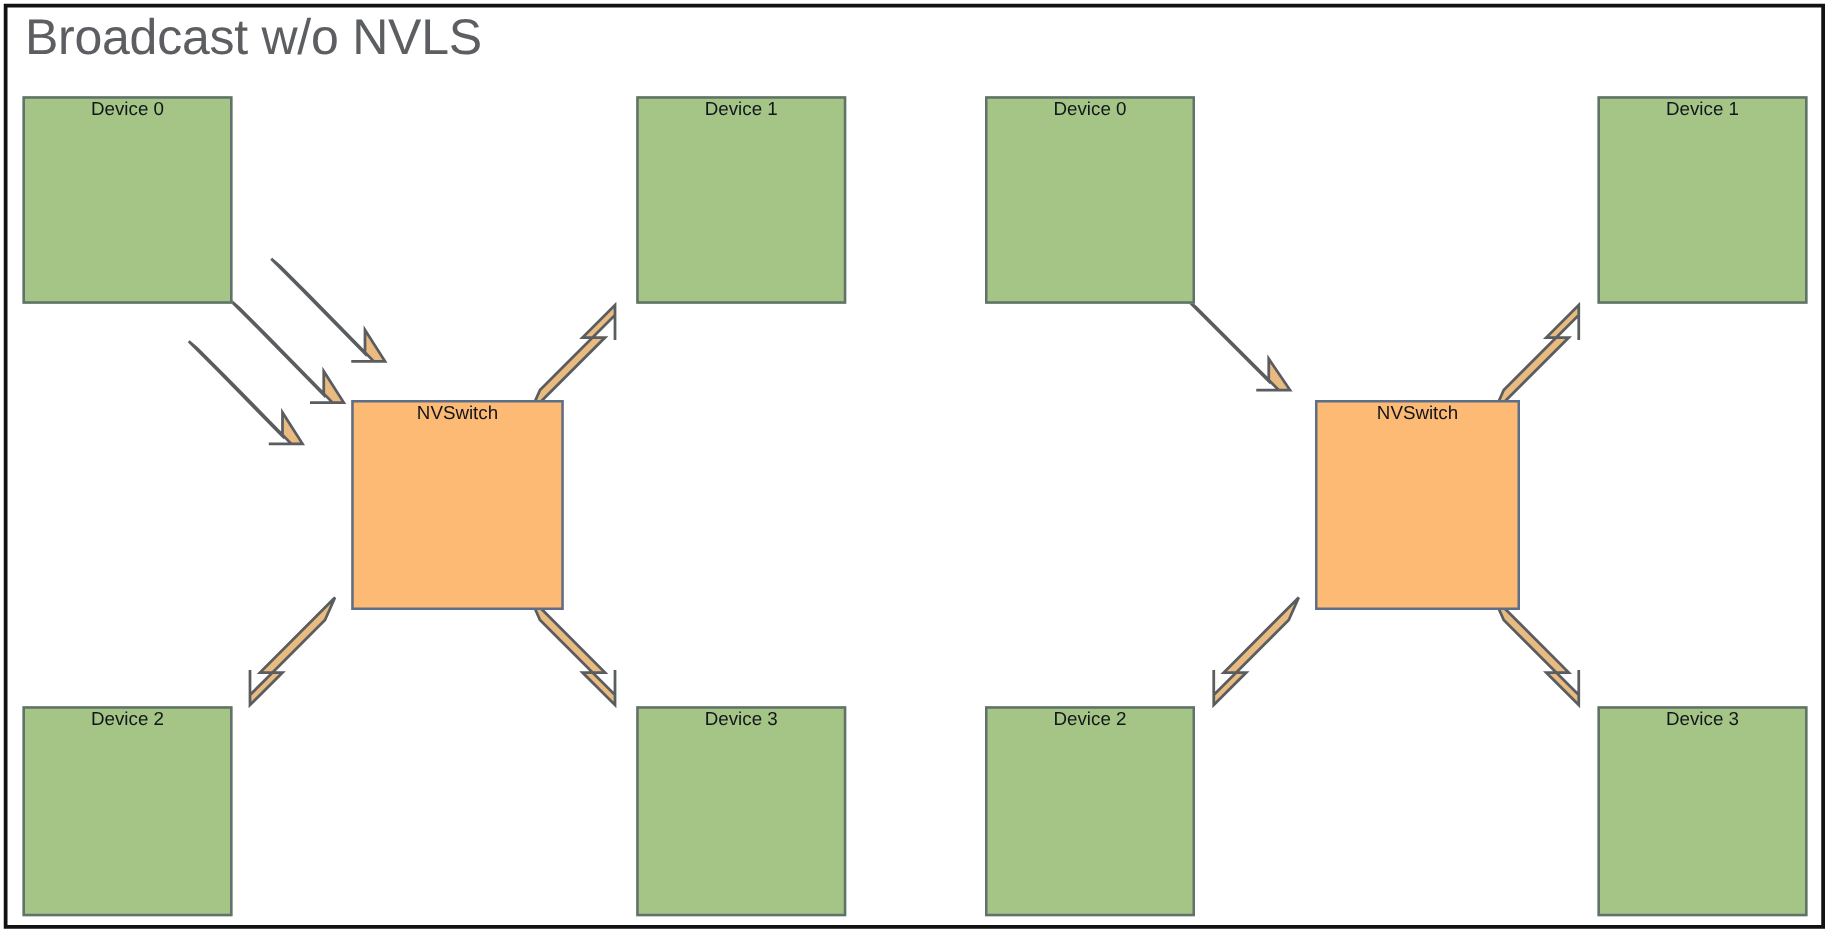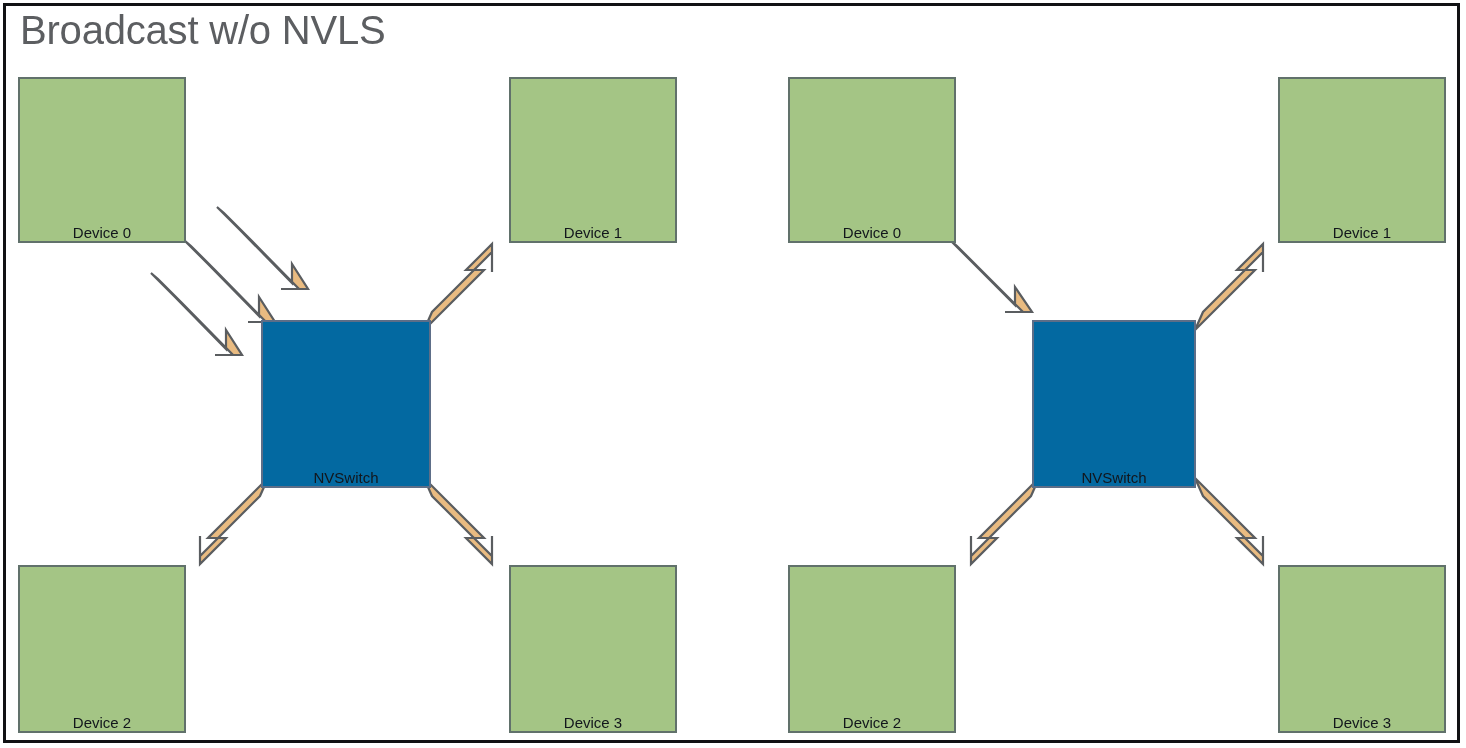--- a/index.html
+++ b/index.html
@@ -10,25 +10,25 @@
          border:3px solid #111214;box-sizing:border-box;pointer-events:none;}
   .panel{position:absolute;top:0;width:733px;height:748px;}
   .panel-left{left:0;}
   .panel-right{left:733px;}
   .panel-title{position:absolute;top:8px;white-space:nowrap;
       font-size:40px;font-weight:400;color:#5c5e61;letter-spacing:-0.2px;
       font-family:"Liberation Sans","DejaVu Sans",sans-serif;}
   .panel-left .panel-title{left:20px;}
   .panel-right .panel-title{left:62px;}
   .node{position:absolute;box-sizing:border-box;display:flex;
-        align-items:flex-end;justify-content:center;}
+        align-items:flex-start;justify-content:center;}
   .node-label{font-size:15px;color:#12161c;font-weight:400;
        font-family:"Liberation Sans","DejaVu Sans",sans-serif;}
   .node.device{background:#a4c585;border:2px solid #61716b;}
-  .node.switch{background:#0369a1;border:2px solid #5d6e88;}
+  .node.switch{background:#fdba74;border:2px solid #5d6e88;margin-left:20px;}
   .arrow-layer{position:absolute;left:0;top:0;width:733px;height:748px;
                overflow:visible;pointer-events:none;}
   .arrow-shape{fill:#e9bb81;stroke:#5a5d60;stroke-width:2.2;
                stroke-linejoin:miter;}
 </style>
 </head>
 <body>
 
 <div id="canvas">
 

